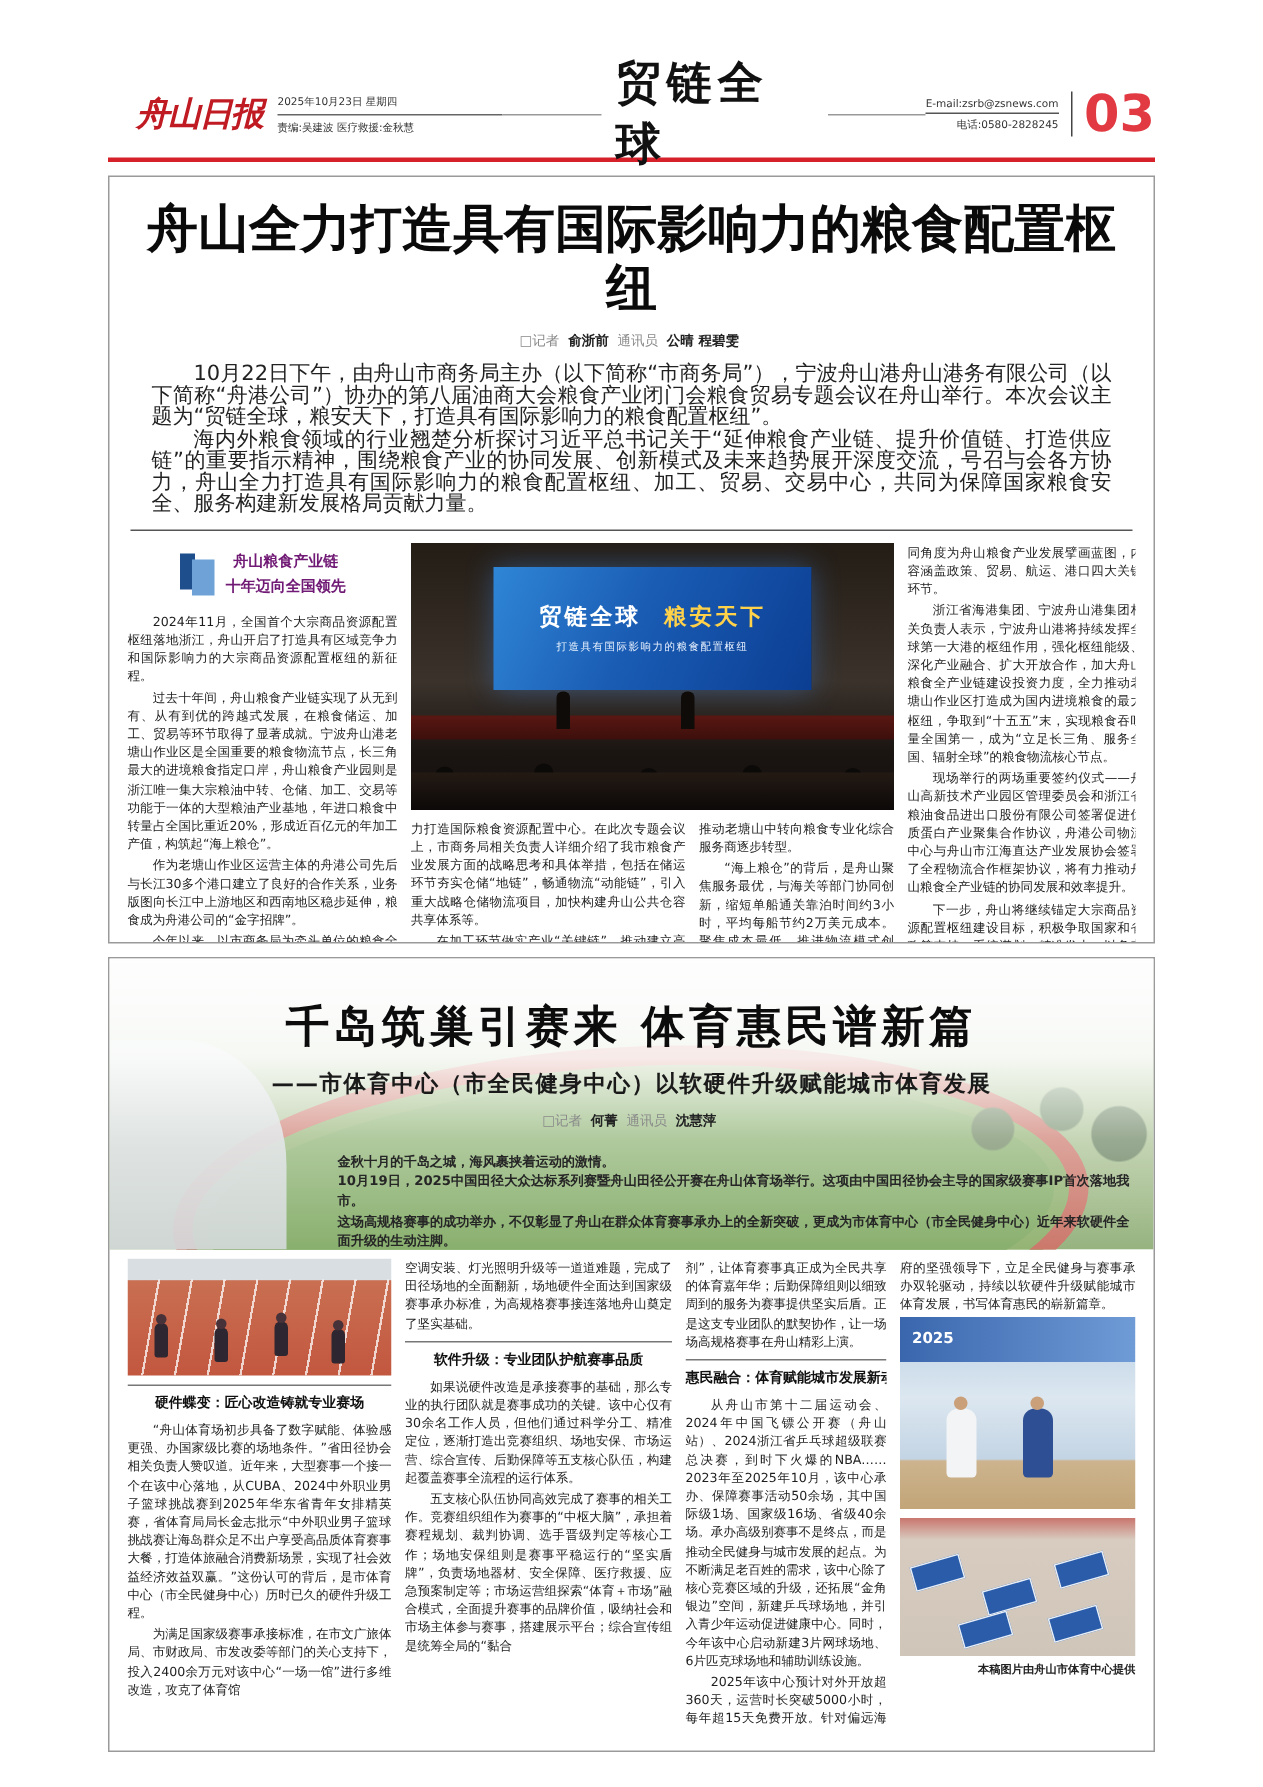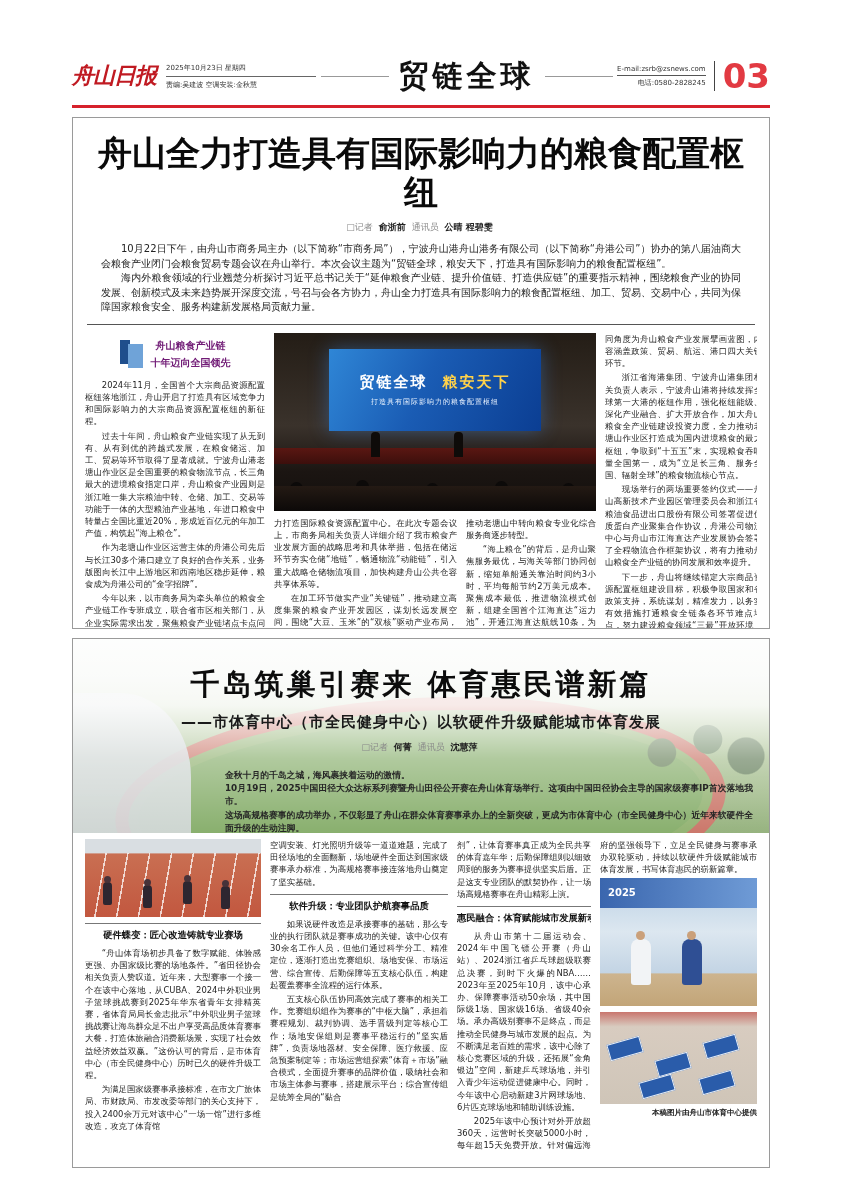--- a/index.html
+++ b/index.html
@@ -1,20 +1,20 @@
 <!DOCTYPE html>
 <html><head>
 <meta charset="utf-8">
 <style>
   html,body{margin:0;padding:0;background:#ffffff;}
   body{width:842px;height:1191px;font-family:"DejaVu Sans",sans-serif;color:#222;overflow:hidden;}
   .sheet{box-sizing:border-box;width:842px;height:1191px;padding:52px 72px 0 72px;position:relative;}
 
   
-  .masthead{display:flex;align-items:center;height:48px;}
+  .masthead{display:flex;align-items:center;height:48px;margin-left:19px;}
   .logo{font-family:"DejaVu Serif",serif;font-style:italic;font-weight:bold;font-size:22px;color:#c01a22;letter-spacing:-1px;white-space:nowrap;}
   .mast-info{margin-left:10px;width:150px;font-size:7px;color:#333;}
   .mast-info .date-line{padding-bottom:3px;border-bottom:1px solid #666;}
   .mast-info .editor-line{padding-top:3px;}
   .mast-center{flex:1;display:flex;align-items:center;justify-content:center;gap:10px;}
   .mast-center .rule{width:68px;height:1px;background:#999;}
   .section-title{font-family:"DejaVu Serif",serif;font-size:30px;font-weight:900;color:#111;letter-spacing:4px;margin:0;}
   .mast-right{display:flex;align-items:center;}
   .contact{text-align:right;font-size:7px;color:#333;}
   .contact .email{border-bottom:1px solid #555;padding-bottom:2px;margin-bottom:2px;}
@@ -24,21 +24,21 @@
 
   
   .art-box{border:1px solid #9a9a9a;box-sizing:border-box;background:#fff;}
   .a1{margin-top:9px;height:512px;padding:12px 12px 8px 12px;overflow:hidden;}
   .a2{margin-top:9px;height:530px;overflow:hidden;}
 
   
   .a1-headline{margin:4px 0 0 0;text-align:center;font-size:34px;font-weight:900;color:#0a0a0a;letter-spacing:0px;line-height:1.15;}
   .byline{text-align:center;font-size:9px;color:#8a8a8a;margin-top:9px;}
   .byline b{color:#222;margin:0 3px;}
-  .a1-lead{margin:8px 16px 0 16px;font-size:10px;line-height:14.5px;text-align:justify;color:#222;}
+  .a1-lead{margin:8px 16px 0 16px;font-size:14px;line-height:14.5px;text-align:justify;color:#222;}
   .a1-lead p{margin:0;text-indent:2em;}
   .a1-divider{border:none;border-top:1px solid #555;margin:9px 2px 8px 2px;}
   .a1-body{display:flex;gap:9px;height:352px;overflow:hidden;}
   .colL{width:180px;flex:0 0 auto;overflow:hidden;}
   .colM{width:322px;flex:0 0 auto;}
   .colR{width:157px;flex:0 0 auto;overflow:hidden;}
   .news-p{margin:0 0 2px 0;font-size:8.4px;line-height:12.2px;text-align:justify;color:#1d1d1d;}
   .news-p.ind{text-indent:2em;}
 
   .sec-head{display:flex;align-items:center;justify-content:center;gap:7px;margin:4px 0 8px 0;}
@@ -104,21 +104,21 @@
 </style>
 </head>
 <body>
 
 <div class="sheet">
 
   <div class="masthead">
     <div class="logo">舟山日报</div>
     <div class="mast-info">
       <div class="date-line">2025年10月23日 星期四</div>
-      <div class="editor-line">责编:吴建波 空调安装:金秋慧</div>
+      <div class="editor-line">责编:吴建波 医疗救援:金秋慧</div>
     </div>
     <div class="mast-center">
       <span class="rule"></span>
       <h1 class="section-title">贸链全球</h1>
       <span class="rule"></span>
     </div>
     <div class="mast-right">
       <div class="contact">
         <div class="email">E-mail:zsrb@zsnews.com</div>
         <div class="phone">电话:0580-2828245</div>

